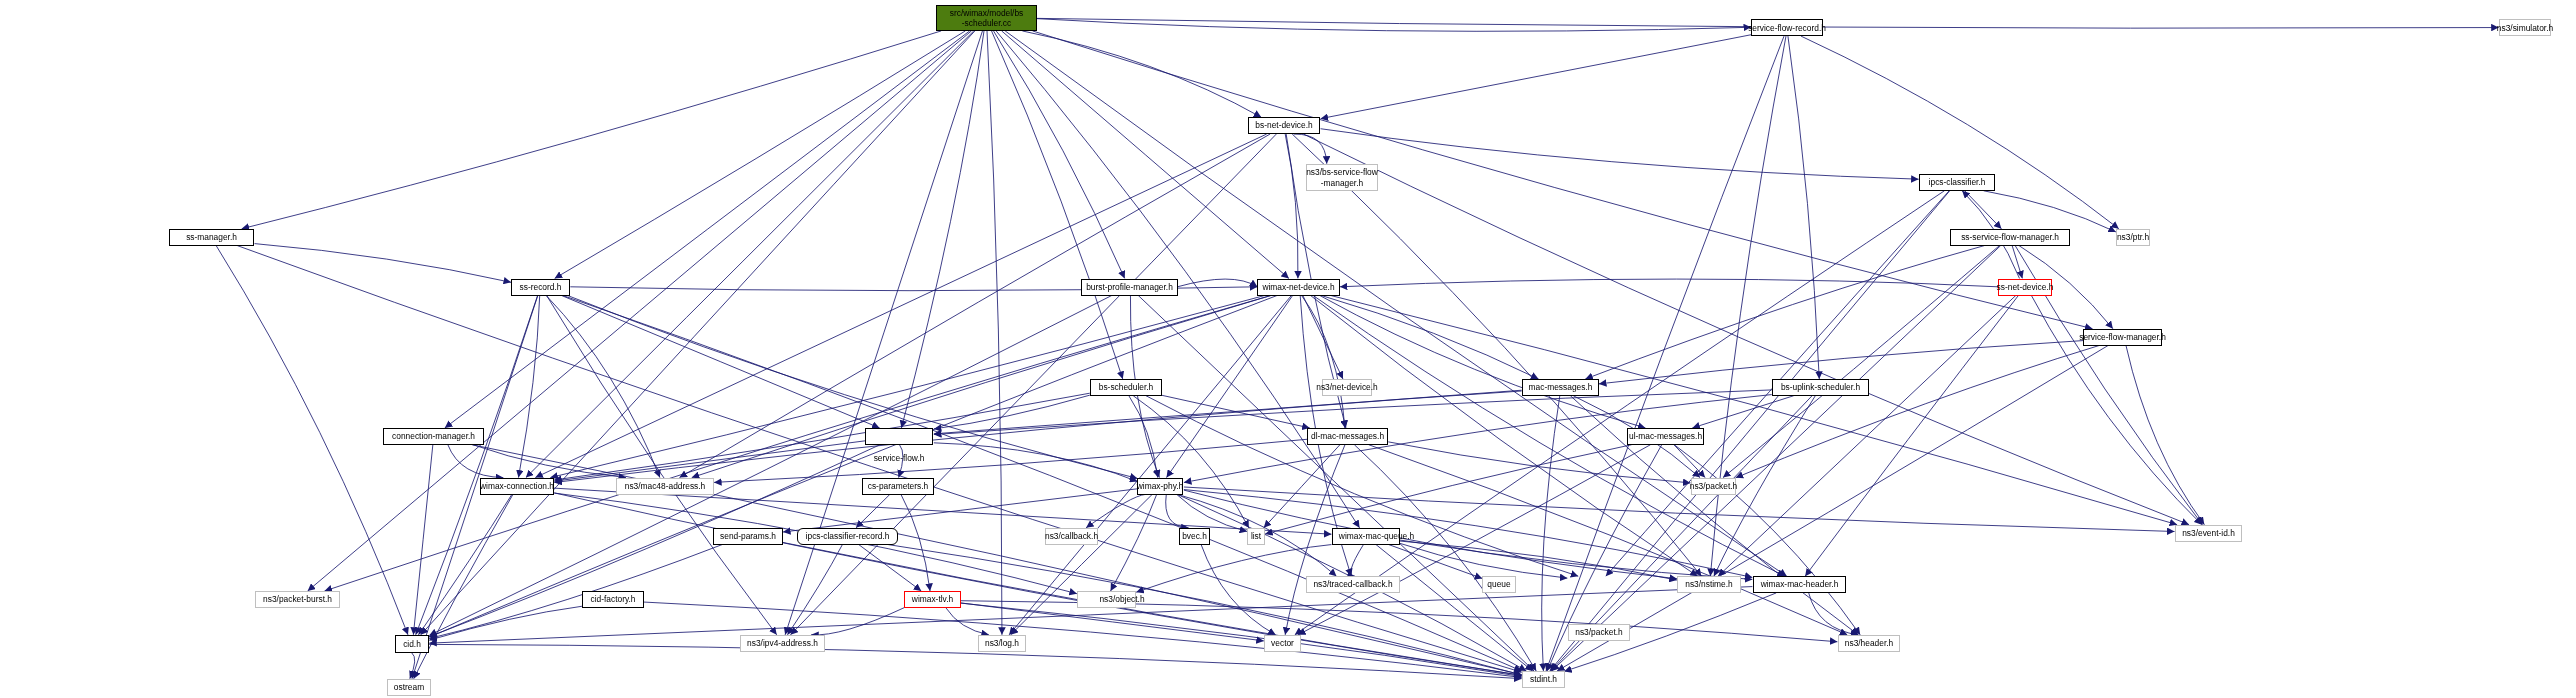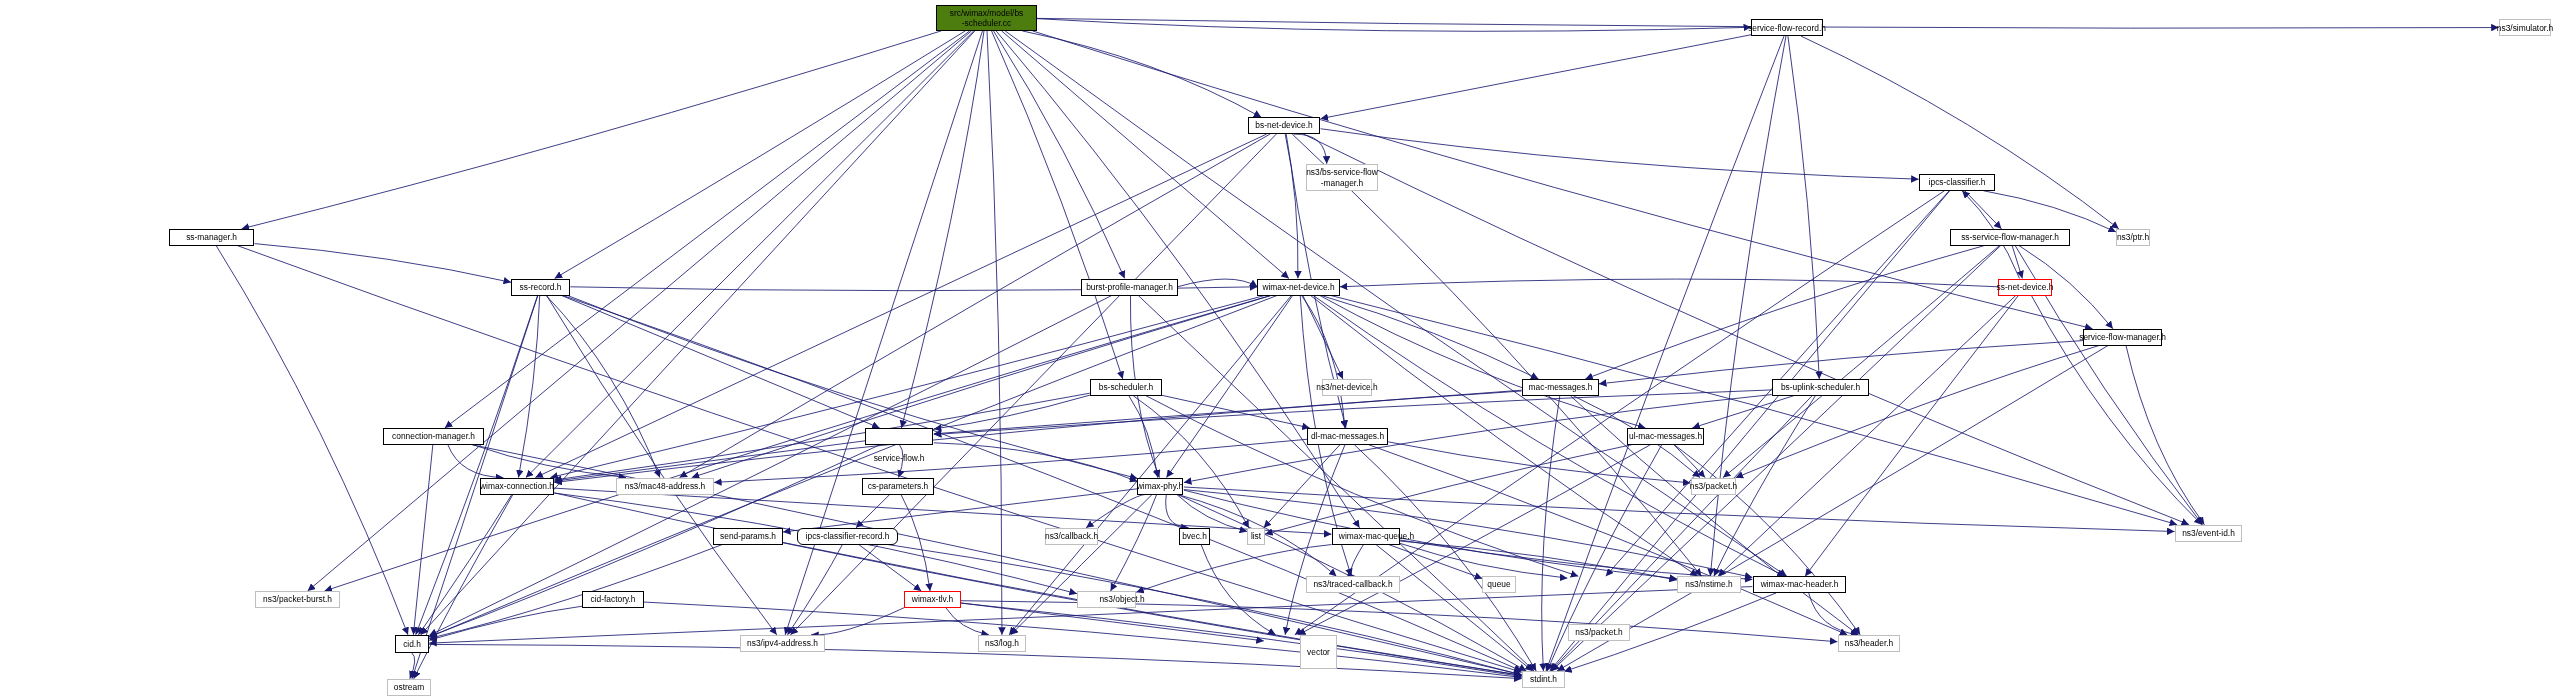--- a/index.html
+++ b/index.html
@@ -321,21 +321,21 @@
       </div>
       <div class="node doc" style="left: 395px; top: 635px; width: 34px; height: 18px;">
         <span style="white-space: pre;">cid.h</span>
       </div>
       <div class="node ext" style="left: 740px; top: 635px; width: 85px; height: 17px;">
         <span style="white-space: pre;">ns3/ipv4-address.h</span>
       </div>
       <div class="node ext" style="left: 978px; top: 635px; width: 48px; height: 17px;">
         <span style="white-space: pre;">ns3/log.h</span>
       </div>
-      <div class="node ext" style="left: 1300px; top: 635px; width: 37px; height: 34px; text-align: center;">
+      <div class="node ext" style="left: 1264px; top: 635px; width: 37px; height: 17px; text-align: center;">
         <span style="white-space: pre;">vector</span>
       </div>
       <div class="node ext" style="left: 1838px; top: 635px; width: 62px; height: 17px;">
         <span style="white-space: pre;">ns3/header.h</span>
       </div>
       <div class="node ext" style="left: 387px; top: 679px; width: 44px; height: 17px;">
         <span style="white-space: pre;">ostream</span>
       </div>
       <div class="node ext" style="left: 1522px; top: 671px; width: 43px; height: 17px;">
         <span style="white-space: pre;">stdint.h</span>

